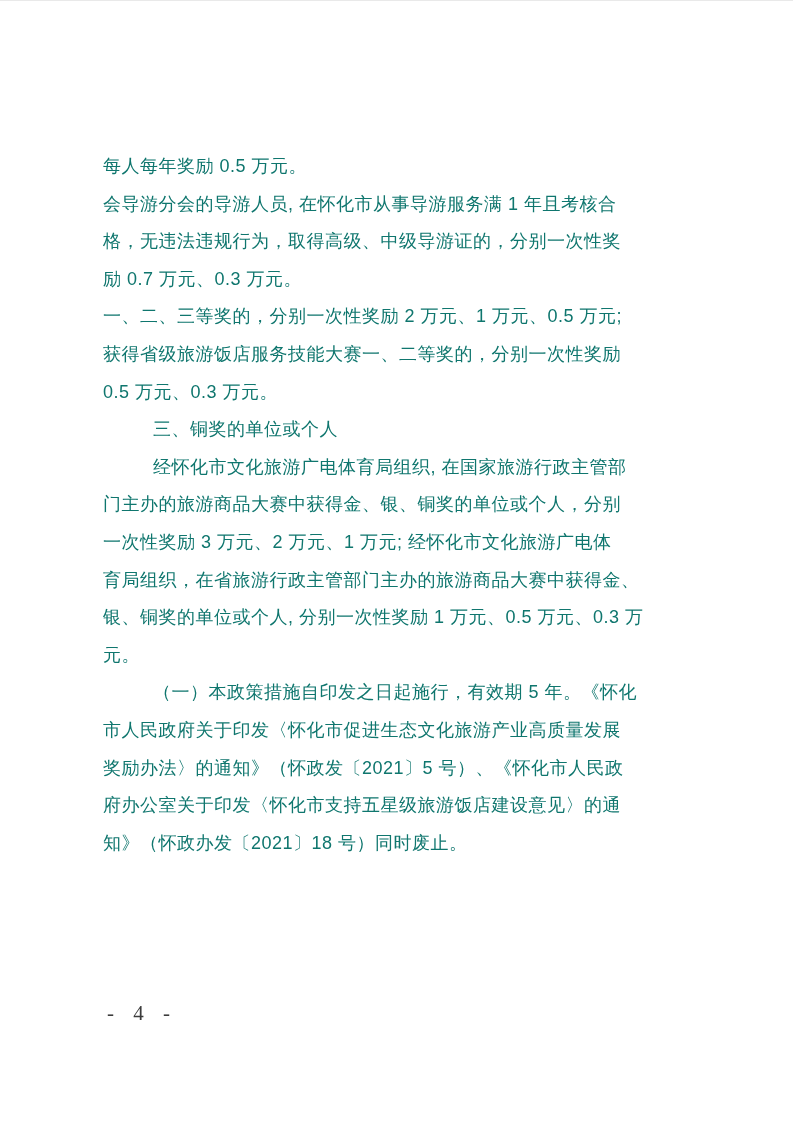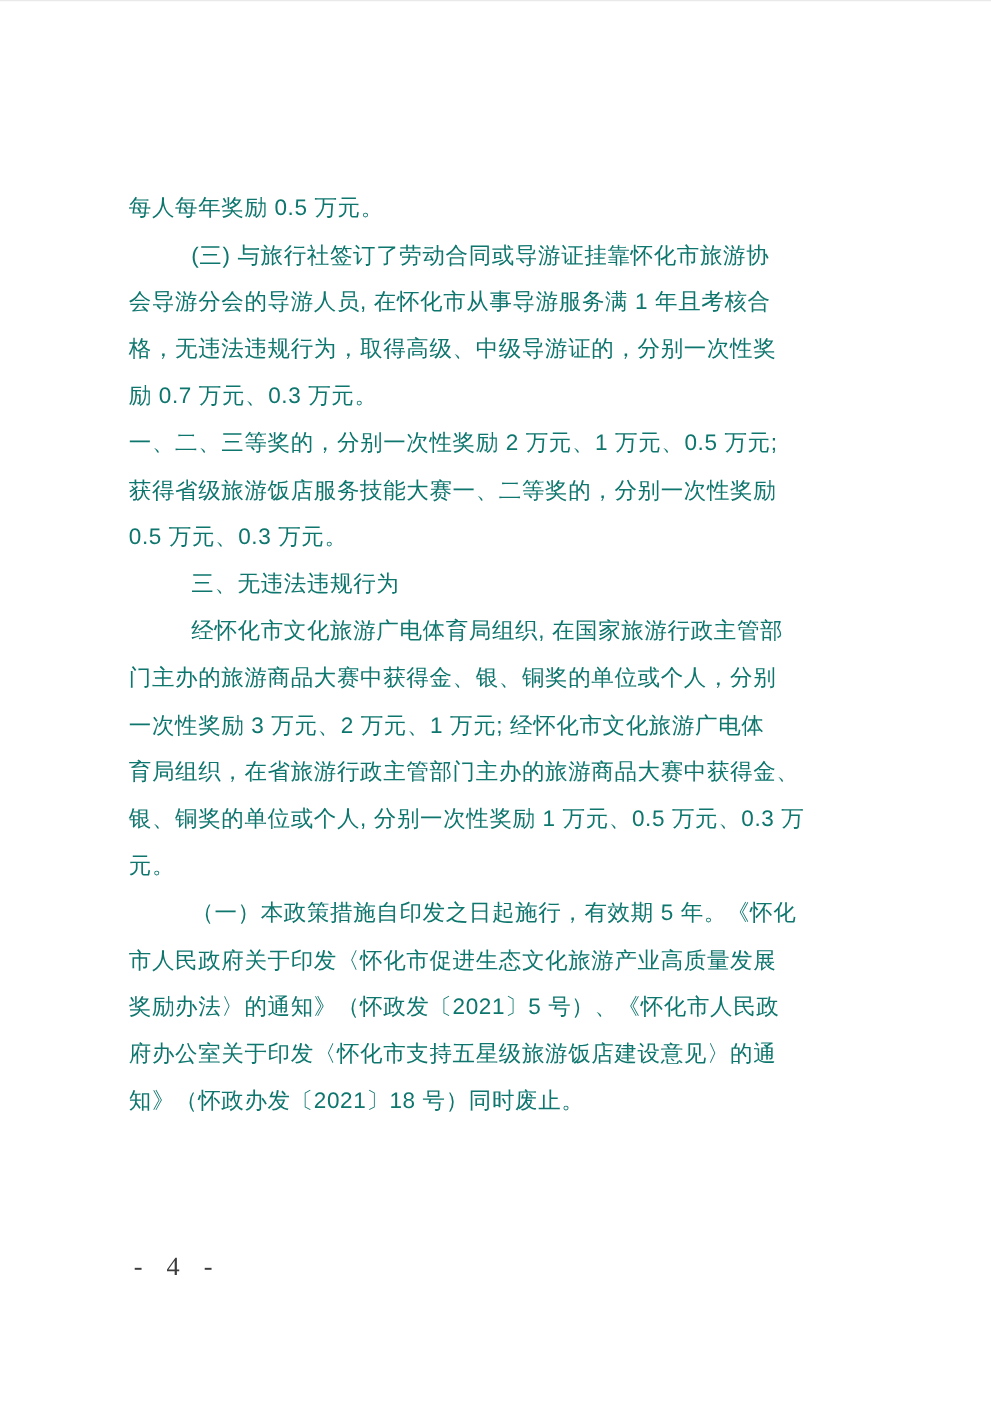--- a/index.html
+++ b/index.html
@@ -44,28 +44,27 @@
     letter-spacing: 4px;
     word-spacing: 6px;
   }
 </style>
 </head>
 <body>
 
 <div class="page">
   <div class="content">
     <div class="line">每人每年奖励 0.5 万元。</div>
-    <div class="line indent">(三) 与旅行社签订了劳动合同或导游证挂靠怀化市旅游协</div>
     <div class="line">会导游分会的导游人员, 在怀化市从事导游服务满 1 年且考核合</div>
     <div class="line">格，无违法违规行为，取得高级、中级导游证的，分别一次性奖</div>
     <div class="line">励 0.7 万元、0.3 万元。</div>
     <div class="line">一、二、三等奖的，分别一次性奖励 2 万元、1 万元、0.5 万元;</div>
     <div class="line">获得省级旅游饭店服务技能大赛一、二等奖的，分别一次性奖励</div>
     <div class="line">0.5 万元、0.3 万元。</div>
-    <div class="line indent">三、无违法违规行为</div>
+    <div class="line indent">三、铜奖的单位或个人</div>
     <div class="line indent">经怀化市文化旅游广电体育局组织, 在国家旅游行政主管部</div>
     <div class="line">门主办的旅游商品大赛中获得金、银、铜奖的单位或个人，分别</div>
     <div class="line">一次性奖励 3 万元、2 万元、1 万元; 经怀化市文化旅游广电体</div>
     <div class="line">育局组织，在省旅游行政主管部门主办的旅游商品大赛中获得金、</div>
     <div class="line">银、铜奖的单位或个人, 分别一次性奖励 1 万元、0.5 万元、0.3 万</div>
     <div class="line">元。</div>
     <div class="line indent">（一）本政策措施自印发之日起施行，有效期 5 年。《怀化</div>
     <div class="line">市人民政府关于印发〈怀化市促进生态文化旅游产业高质量发展</div>
     <div class="line">奖励办法〉的通知》（怀政发〔2021〕5 号）、《怀化市人民政</div>
     <div class="line">府办公室关于印发〈怀化市支持五星级旅游饭店建设意见〉的通</div>

